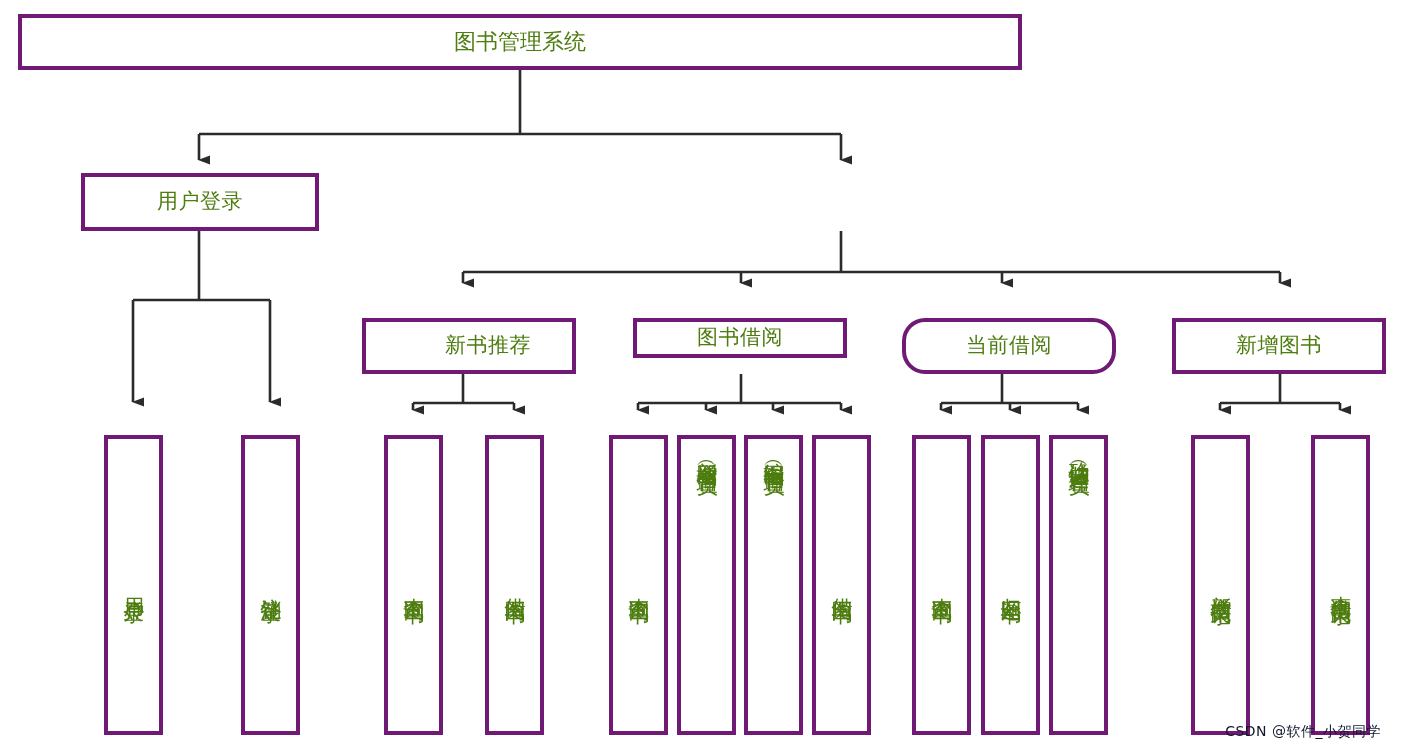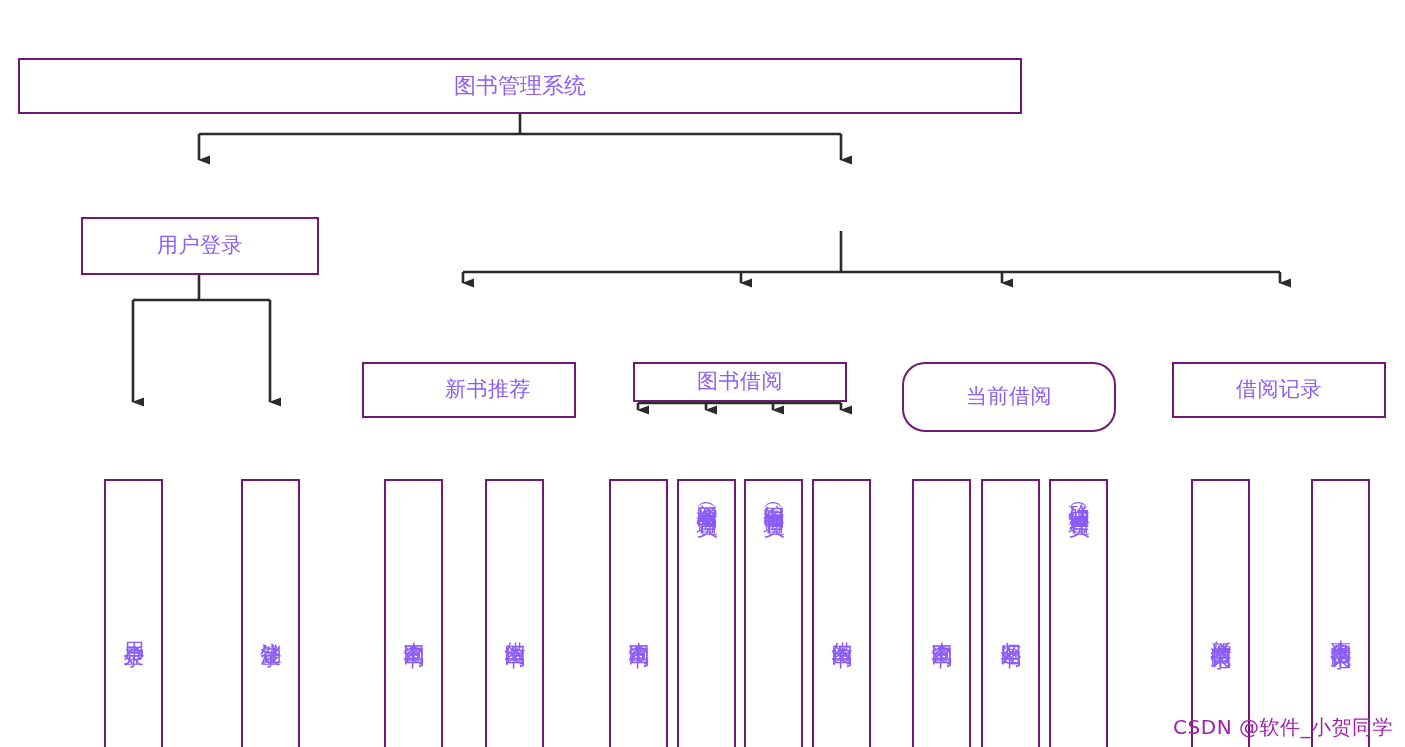--- a/index.html
+++ b/index.html
@@ -21,27 +21,26 @@
     position: absolute;
     left: 0;
     top: 0;
     width: 1405px;
     height: 747px;
     pointer-events: none;
   }
   .node {
     position: absolute;
     box-sizing: border-box;
-    border: 2px solid #701a75;
+    border: 4px solid #701a75;
     background: #ffffff;
     display: flex;
     align-items: center;
     justify-content: center;
-    color: #8b5cf6;
-    margin-top: 44px;
+    color: #4d7c0f;
   }
   .node.h {
     font-size: 21px;
     letter-spacing: 0.5px;
     line-height: 1.2;
   }
   .node.root {
     font-size: 22px;
   }
   .node.leaf {
@@ -58,24 +57,24 @@
     -webkit-writing-mode: vertical-rl;
     letter-spacing: 2px;
     white-space: nowrap;
     display: block;
   }
   .leaf.center-text {
     align-items: center;
   }
   .watermark {
     position: absolute;
-    right: 12px;
+    right: 24px;
     bottom: 6px;
-    font-size: 20px;
-    color: #a21caf;
+    font-size: 14px;
+    color: #0f172a;
     letter-spacing: 0.5px;
     white-space: nowrap;
   }
 </style>
 </head>
 <body>
 
 <div id="canvas">
 
   <svg id="edges" viewBox="0 0 1405 747">
@@ -135,25 +134,25 @@
   <div class="node h" style="left:81px; top:173px; width:238px; height:58px;">
     <span>用户登录</span>
   </div>
 
   <div class="node h" style="left:362px; top:318px; width:214px; height:56px;padding-left:38px;">
     <span>新书推荐</span>
   </div>
   <div class="node h" style="left:633px; top:318px; width:214px; height:40px;">
     <span>图书借阅</span>
   </div>
-  <div class="node h" style="left:902px; top:318px; width:214px; height:70px;border-radius:23px;">
+  <div class="node h" style="left:902px; top:318px; width:214px; height:56px;border-radius:23px;">
     <span>当前借阅</span>
   </div>
   <div class="node h" style="left:1172px; top:318px; width:214px; height:56px;">
-    <span>借阅记录</span>
+    <span>新增图书</span>
   </div>
 
   <div class="node leaf center-text" style="left:104px; top:435px; width:59px; height:300px;">
     <span class="vtext">用户登录</span>
   </div>
   <div class="node leaf center-text" style="left:241px; top:435px; width:59px; height:300px;">
     <span class="vtext">注销登录</span>
   </div>
 
   <div class="node leaf center-text" style="left:384px; top:435px; width:59px; height:300px;">

